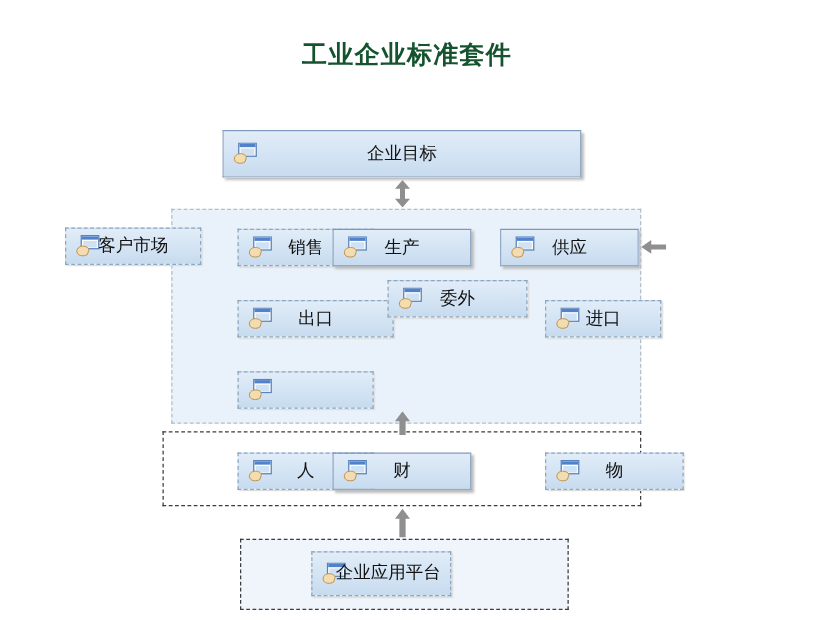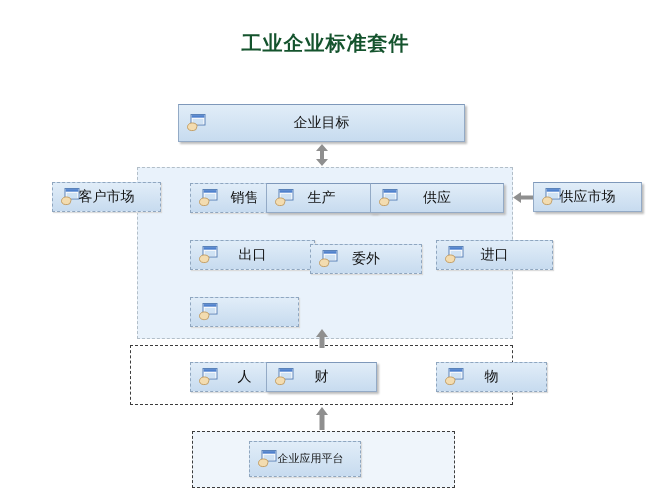--- a/index.html
+++ b/index.html
@@ -23,21 +23,21 @@
   .node.dashed {
     border:1px dashed var(--dashed-border,#8fa6bf);
     box-shadow:1px 1px 1px #dcdcdc;
     margin-left:44px;
   }
   .node .icon { position:absolute; left:7px; top:50%; transform:translateY(-50%); width:20px; height:18px; }
   .node .lbl {
     position:absolute; left:0; right:0; top:50%; transform:translateY(-50%);
     text-align:center; font-size:14px; color:#111;
   }
-  .node.wrap .lbl { left:15px; right:4px; font-size:11px; line-height:1.2; }
+  .node.wrap .lbl { left:15px; right:4px; font-size:14px; line-height:1.2; }
   .group { position:absolute; box-sizing:border-box; }
   .group.light { background:var(--mid-bg,#e9f2fb); border:1px dashed #b2bec8; }
   .group.dark  { border:1px dashed #3c3c3c; }
   .group.dark.tint { background:#eff5fb; }
   .arrow { position:absolute; }
 </style>
 </head>
 <body>
 
 <div class="canvas">
@@ -77,29 +77,20 @@
   <div class="node dashed" style="left:8px;top:182px;width:109px;height:30px">
     <span class="icon"><svg width="20" height="18" viewBox="0 0 20 18">
           <rect x="5" y="0.5" width="14" height="10.5" fill="#fdfdfd" stroke="#5a82b8" stroke-width="1"></rect>
           <rect x="5.6" y="1.1" width="12.8" height="2.6" fill="#4f81cd"></rect>
           <rect x="6.6" y="4.8" width="10.8" height="5.2" fill="#cfe2f4"></rect>
           <path d="M1.5,13.5 C1.3,10 4.5,8.6 7.2,9 C9.8,9.4 11.4,10.6 10.9,12.6 L9.9,15.6 C7,17.4 3.2,16.6 2.1,15 Z" fill="#f3dcb0" stroke="#bb914f" stroke-width="0.8"></path>
         </svg></span>
     <span class="lbl">客户市场</span>
   </div>
 
-  <div class="node solid" style="left:533px;top:182px;width:109px;height:30px">
-    <span class="icon"><svg width="20" height="18" viewBox="0 0 20 18">
-          <rect x="5" y="0.5" width="14" height="10.5" fill="#fdfdfd" stroke="#5a82b8" stroke-width="1"></rect>
-          <rect x="5.6" y="1.1" width="12.8" height="2.6" fill="#4f81cd"></rect>
-          <rect x="6.6" y="4.8" width="10.8" height="5.2" fill="#cfe2f4"></rect>
-          <path d="M1.5,13.5 C1.3,10 4.5,8.6 7.2,9 C9.8,9.4 11.4,10.6 10.9,12.6 L9.9,15.6 C7,17.4 3.2,16.6 2.1,15 Z" fill="#f3dcb0" stroke="#bb914f" stroke-width="0.8"></path>
-        </svg></span>
-    <span class="lbl">供应市场</span>
-  </div>
 
   <div class="node dashed" style="left:146px;top:183px;width:109px;height:30px">
     <span class="icon"><svg width="20" height="18" viewBox="0 0 20 18">
           <rect x="5" y="0.5" width="14" height="10.5" fill="#fdfdfd" stroke="#5a82b8" stroke-width="1"></rect>
           <rect x="5.6" y="1.1" width="12.8" height="2.6" fill="#4f81cd"></rect>
           <rect x="6.6" y="4.8" width="10.8" height="5.2" fill="#cfe2f4"></rect>
           <path d="M1.5,13.5 C1.3,10 4.5,8.6 7.2,9 C9.8,9.4 11.4,10.6 10.9,12.6 L9.9,15.6 C7,17.4 3.2,16.6 2.1,15 Z" fill="#f3dcb0" stroke="#bb914f" stroke-width="0.8"></path>
         </svg></span>
     <span class="lbl">销售</span>
   </div>
@@ -107,51 +98,51 @@
   <div class="node solid" style="left:266px;top:183px;width:111px;height:30px">
     <span class="icon"><svg width="20" height="18" viewBox="0 0 20 18">
           <rect x="5" y="0.5" width="14" height="10.5" fill="#fdfdfd" stroke="#5a82b8" stroke-width="1"></rect>
           <rect x="5.6" y="1.1" width="12.8" height="2.6" fill="#4f81cd"></rect>
           <rect x="6.6" y="4.8" width="10.8" height="5.2" fill="#cfe2f4"></rect>
           <path d="M1.5,13.5 C1.3,10 4.5,8.6 7.2,9 C9.8,9.4 11.4,10.6 10.9,12.6 L9.9,15.6 C7,17.4 3.2,16.6 2.1,15 Z" fill="#f3dcb0" stroke="#bb914f" stroke-width="0.8"></path>
         </svg></span>
     <span class="lbl">生产</span>
   </div>
 
-  <div class="node solid" style="left:370px;top:183px;width:134px;height:30px">
+  <div class="node solid" style="left:400px;top:183px;width:111px;height:30px">
     <span class="icon"><svg width="20" height="18" viewBox="0 0 20 18">
           <rect x="5" y="0.5" width="14" height="10.5" fill="#fdfdfd" stroke="#5a82b8" stroke-width="1"></rect>
           <rect x="5.6" y="1.1" width="12.8" height="2.6" fill="#4f81cd"></rect>
           <rect x="6.6" y="4.8" width="10.8" height="5.2" fill="#cfe2f4"></rect>
           <path d="M1.5,13.5 C1.3,10 4.5,8.6 7.2,9 C9.8,9.4 11.4,10.6 10.9,12.6 L9.9,15.6 C7,17.4 3.2,16.6 2.1,15 Z" fill="#f3dcb0" stroke="#bb914f" stroke-width="0.8"></path>
         </svg></span>
     <span class="lbl">供应</span>
   </div>
 
   <div class="node dashed" style="left:146px;top:240px;width:125px;height:30px">
     <span class="icon"><svg width="20" height="18" viewBox="0 0 20 18">
           <rect x="5" y="0.5" width="14" height="10.5" fill="#fdfdfd" stroke="#5a82b8" stroke-width="1"></rect>
           <rect x="5.6" y="1.1" width="12.8" height="2.6" fill="#4f81cd"></rect>
           <rect x="6.6" y="4.8" width="10.8" height="5.2" fill="#cfe2f4"></rect>
           <path d="M1.5,13.5 C1.3,10 4.5,8.6 7.2,9 C9.8,9.4 11.4,10.6 10.9,12.6 L9.9,15.6 C7,17.4 3.2,16.6 2.1,15 Z" fill="#f3dcb0" stroke="#bb914f" stroke-width="0.8"></path>
         </svg></span>
     <span class="lbl">出口</span>
   </div>
 
-  <div class="node dashed" style="left:266px;top:244px;width:112px;height:30px">
+  <div class="node dashed" style="left:266px;top:224px;width:112px;height:30px">
     <span class="icon"><svg width="20" height="18" viewBox="0 0 20 18">
           <rect x="5" y="0.5" width="14" height="10.5" fill="#fdfdfd" stroke="#5a82b8" stroke-width="1"></rect>
           <rect x="5.6" y="1.1" width="12.8" height="2.6" fill="#4f81cd"></rect>
           <rect x="6.6" y="4.8" width="10.8" height="5.2" fill="#cfe2f4"></rect>
           <path d="M1.5,13.5 C1.3,10 4.5,8.6 7.2,9 C9.8,9.4 11.4,10.6 10.9,12.6 L9.9,15.6 C7,17.4 3.2,16.6 2.1,15 Z" fill="#f3dcb0" stroke="#bb914f" stroke-width="0.8"></path>
         </svg></span>
     <span class="lbl">委外</span>
   </div>
 
-  <div class="node dashed" style="left:392px;top:240px;width:117px;height:30px">
+  <div class="node dashed" style="left:392px;top:240px;width:93px;height:30px">
     <span class="icon"><svg width="20" height="18" viewBox="0 0 20 18">
           <rect x="5" y="0.5" width="14" height="10.5" fill="#fdfdfd" stroke="#5a82b8" stroke-width="1"></rect>
           <rect x="5.6" y="1.1" width="12.8" height="2.6" fill="#4f81cd"></rect>
           <rect x="6.6" y="4.8" width="10.8" height="5.2" fill="#cfe2f4"></rect>
           <path d="M1.5,13.5 C1.3,10 4.5,8.6 7.2,9 C9.8,9.4 11.4,10.6 10.9,12.6 L9.9,15.6 C7,17.4 3.2,16.6 2.1,15 Z" fill="#f3dcb0" stroke="#bb914f" stroke-width="0.8"></path>
         </svg></span>
     <span class="lbl">进口</span>
   </div>
 
   <div class="node dashed" style="left:146px;top:297px;width:109px;height:30px">

